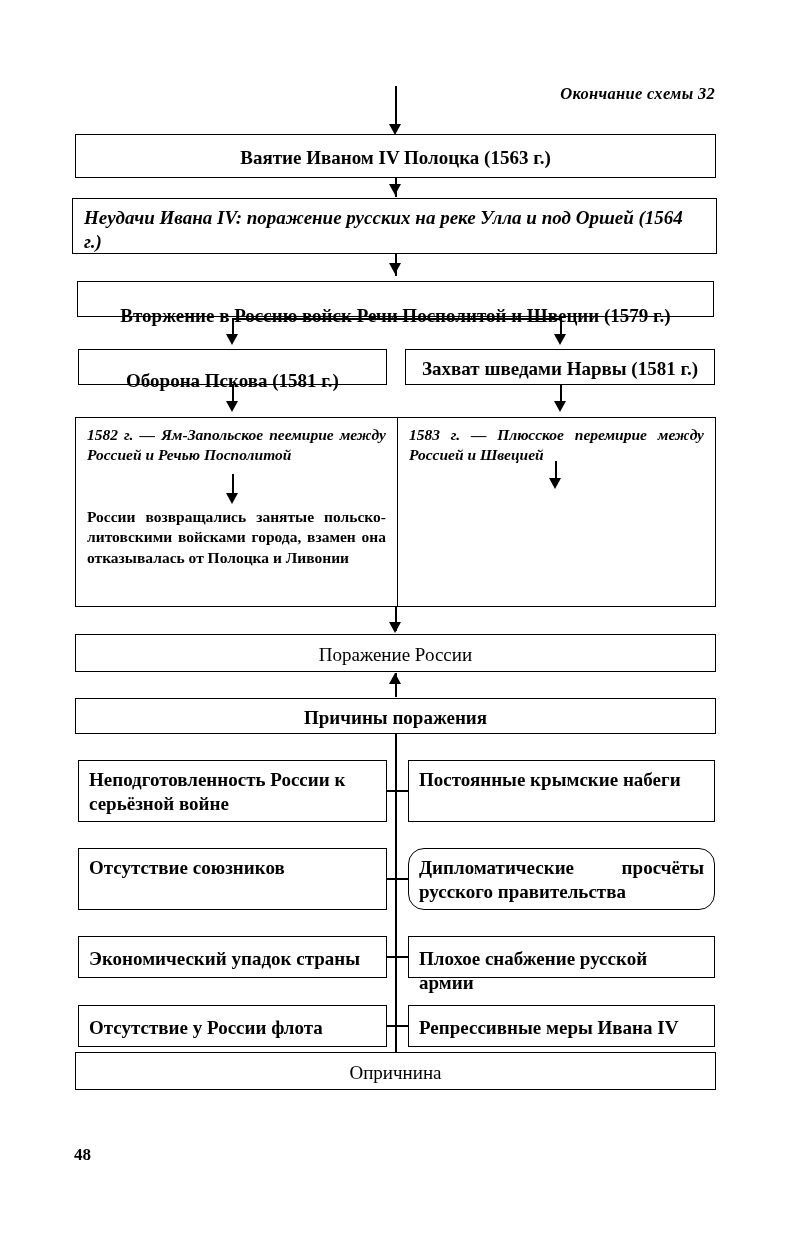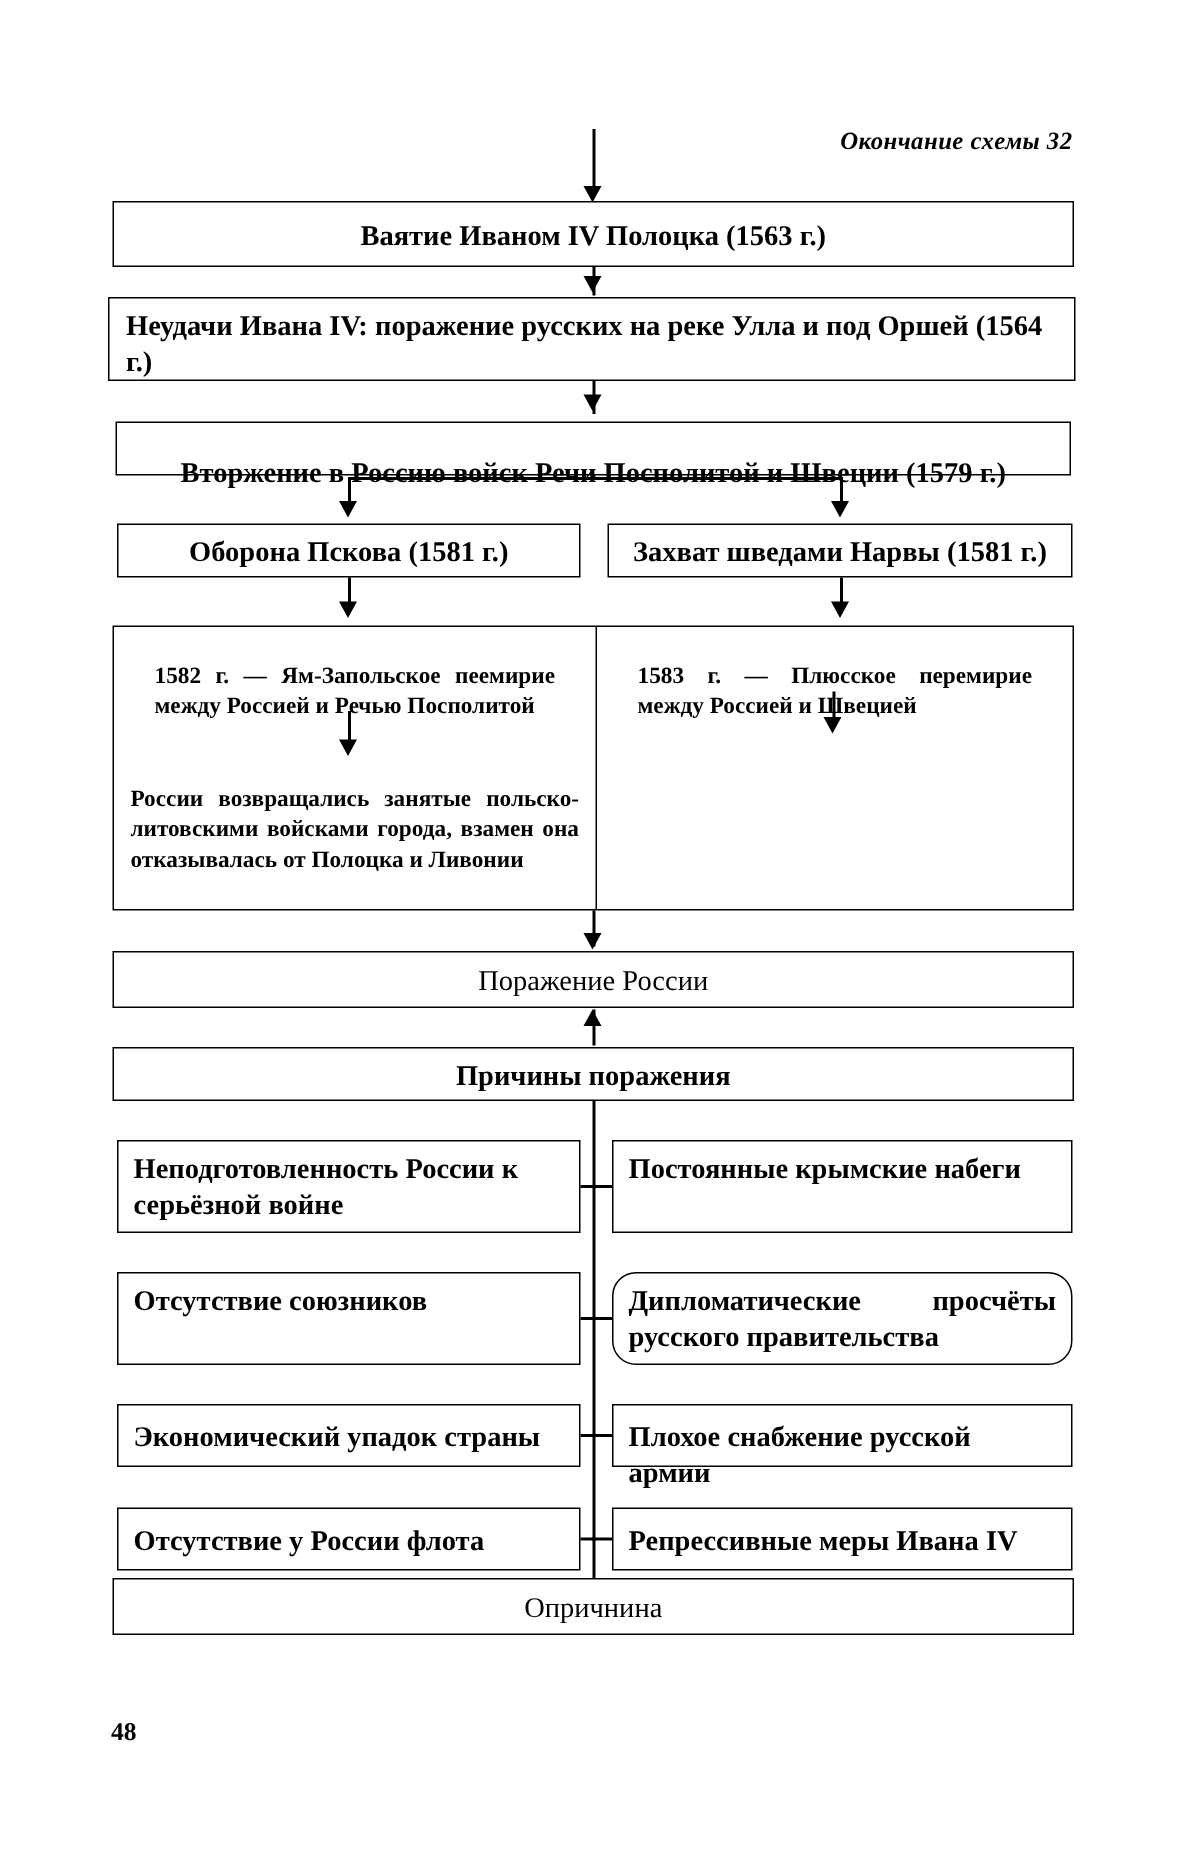--- a/index.html
+++ b/index.html
@@ -92,21 +92,22 @@
     padding: 7px 11px;
     font-size: 15.5px;
     line-height: 1.30;
   }
   .split .col.left  { left: 0;   width: 322px; border-right: 1.6px solid #000; }
   .split .col.right { left: 322px; right: 0; }
   .split .head {
     font-weight: bold;
     text-align: justify;
     text-align-last: left;
-    margin: 16px;
+    margin: 0;
+    font-style: italic;
   }
   .split .body {
     font-weight: bold;
     text-align: justify;
     text-align-last: left;
     margin: 0;
   }
 
   
   .folio {
@@ -127,40 +128,40 @@
   <div class="vline" style="left:395px; top:86px; height:41px;"></div>
   <div class="arrow-down" style="left:389px; top:124px;"></div>
 
   <div class="box center bold" style="left:75px; top:134px; width:641px; height:44px;">
     <span class="txt" style="padding-top:11px;">Ваятие Иваном IV Полоцка (1563 г.)</span>
   </div>
 
   <div class="vline" style="left:395px; top:178px; height:19px;"></div>
   <div class="arrow-down" style="left:389px; top:184px;"></div>
 
-  <div class="box bold" style="left:72px; top:198px; width:645px; height:56px;">
+  <div class="box bold" style="left:72px; top:198px; width:645px; height:56px;font-style:italic;">
     <span class="txt" style="padding:7px 11px;">Неудачи Ивана IV: поражение русских на реке Улла и под Оршей (1564 г.)</span>
   </div>
 
   <div class="vline" style="left:395px; top:254px; height:22px;"></div>
   <div class="arrow-down" style="left:389px; top:263px;"></div>
 
   <div class="box center bold" style="left:77px; top:281px; width:637px; height:36px;">
     <span class="txt" style="padding-top:7px;margin-top:15px;">Вторжение в Россию войск Речи Посполитой и Швеции (1579 г.)</span>
   </div>
 
   <div class="vline" style="left:395px; top:317px; height:3px;"></div>
   <div class="hline" style="left:232px; top:318px; width:329px;"></div>
   <div class="vline" style="left:232px; top:318px; height:20px;"></div>
   <div class="arrow-down" style="left:226px; top:334px;"></div>
   <div class="vline" style="left:560px; top:318px; height:20px;"></div>
   <div class="arrow-down" style="left:554px; top:334px;"></div>
 
   <div class="box center bold" style="left:78px; top:349px; width:309px; height:36px;">
-    <span class="txt" style="padding-top:7px;">Оборона Пскова (1581 г.)</span>
+    <span class="txt" style="padding-top:7px;margin-top:12px;">Оборона Пскова (1581 г.)</span>
   </div>
 
   <div class="box center bold" style="left:405px; top:349px; width:310px; height:36px;">
     <span class="txt" style="padding-top:7px;">Захват шведами Нарвы (1581 г.)</span>
   </div>
 
   <div class="vline" style="left:232px; top:385px; height:22px;"></div>
   <div class="arrow-down" style="left:226px; top:401px;"></div>
   <div class="vline" style="left:560px; top:385px; height:22px;"></div>
   <div class="arrow-down" style="left:554px; top:401px;"></div>

